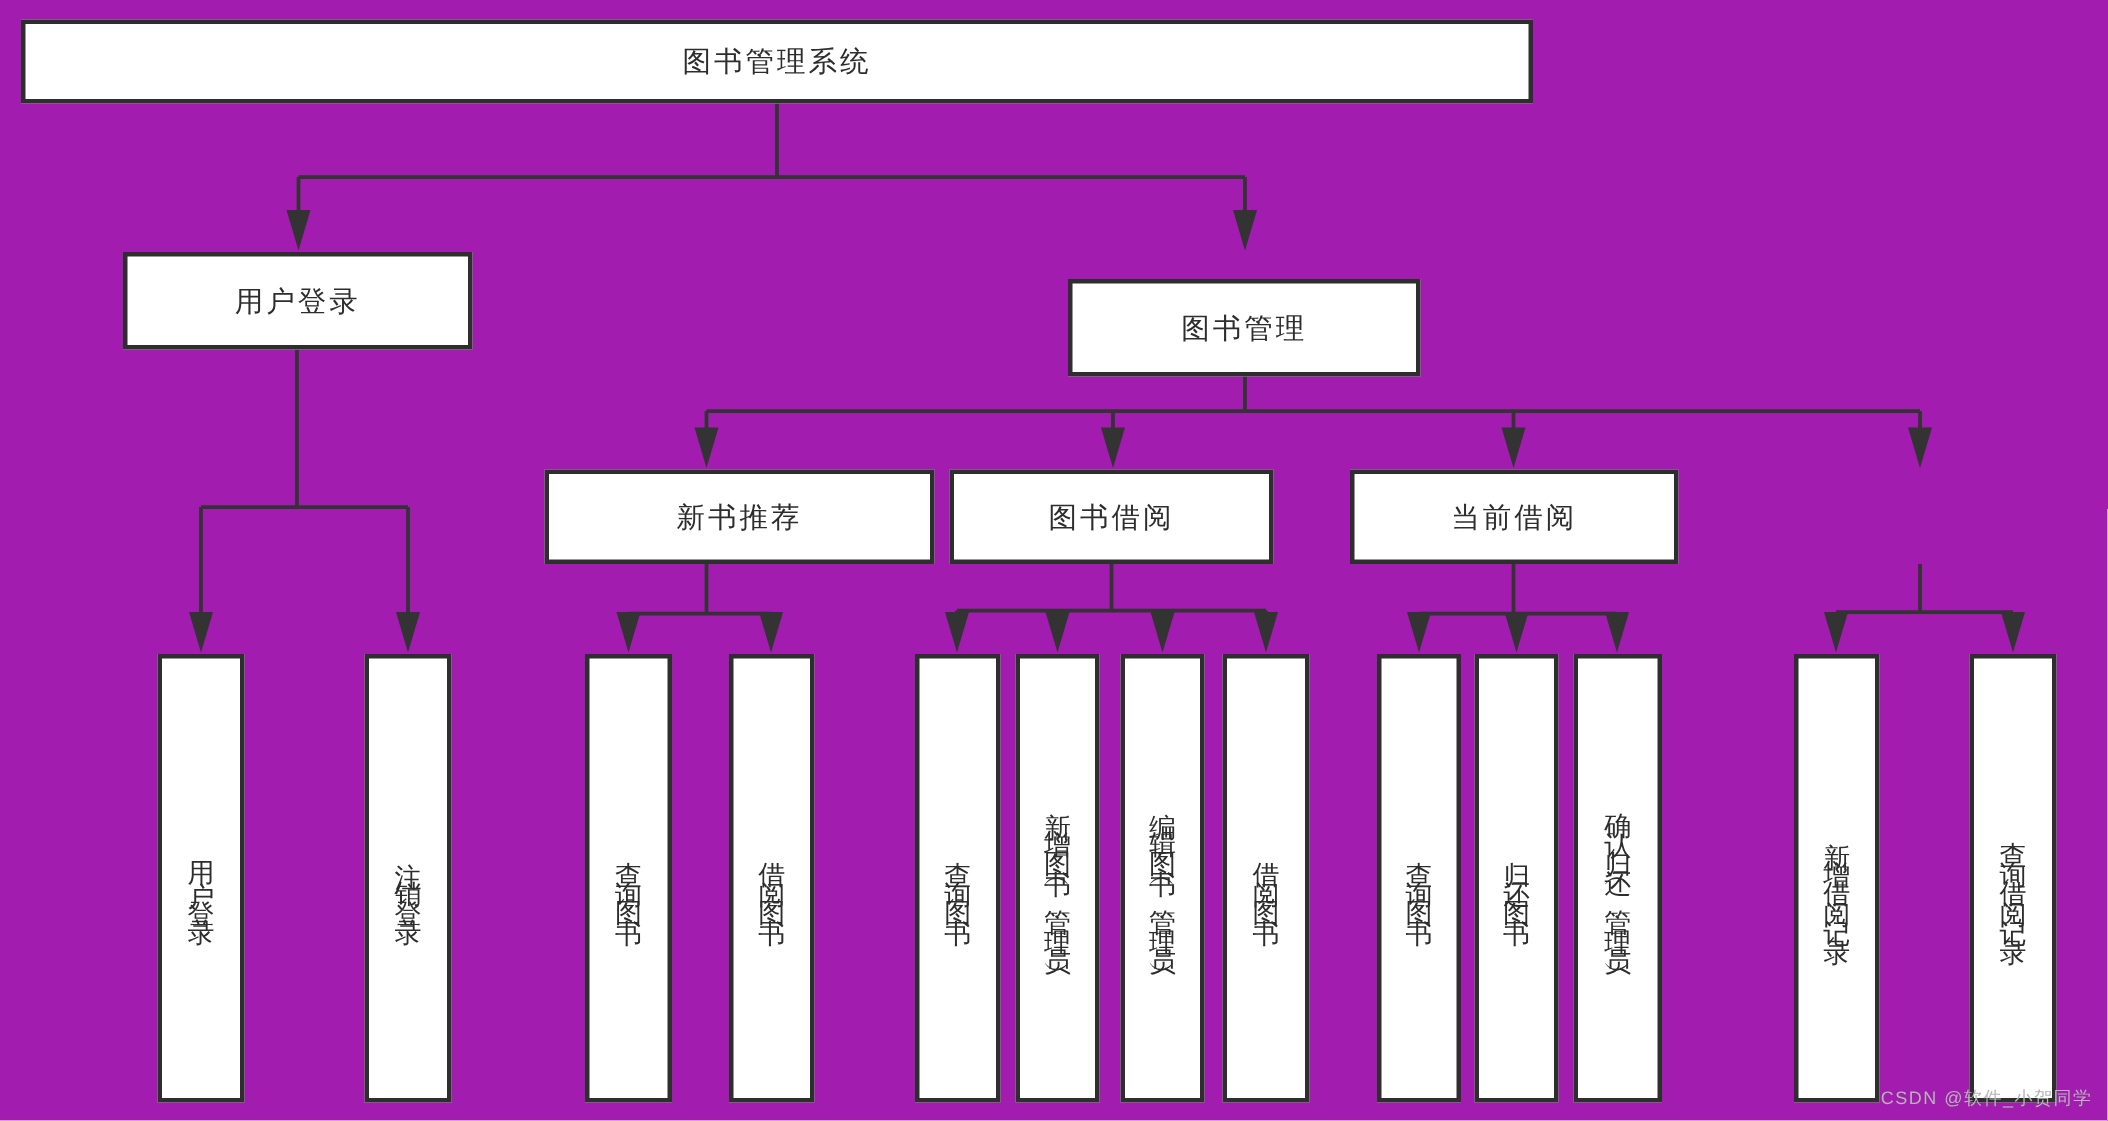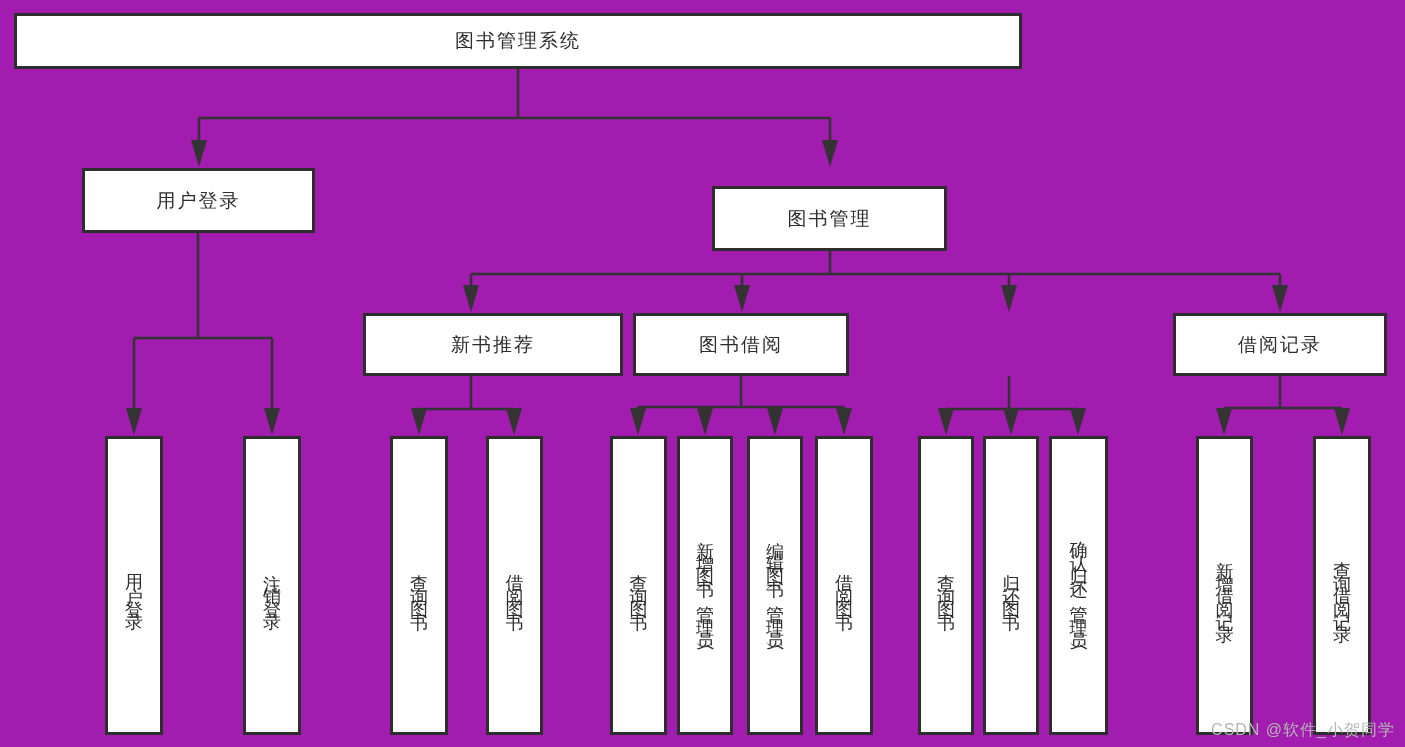--- a/index.html
+++ b/index.html
@@ -44,21 +44,21 @@
   .vbox .vtext {
     writing-mode: vertical-rl;
     text-orientation: mixed;
     letter-spacing: 13px;
     line-height: 1;
   }
   #watermark {
     position: absolute;
     right: 10px;
     bottom: 6px;
-    font-size: 16px;
+    font-size: 12px;
     letter-spacing: 1px;
     color: #b5b5b5;
     white-space: nowrap;
   }
 </style>
 </head>
 <body>
 
 <div id="canvas">
 
@@ -107,21 +107,21 @@
     </g>
   </svg>
 
   <div class="node hbox" style="left:14px; top:13px; width:1008px; height:56px;">图书管理系统</div>
 
   <div class="node hbox" style="left:82px; top:168px; width:233px; height:65px;">用户登录</div>
   <div class="node hbox" style="left:712px; top:168px; width:235px; height:65px;margin-top:18px;">图书管理</div>
 
   <div class="node hbox" style="left:363px; top:313px; width:260px; height:63px;">新书推荐</div>
   <div class="node hbox" style="left:633px; top:313px; width:216px; height:63px;text-align:center;">图书借阅</div>
-  <div class="node hbox" style="left:1173px; top:313px; width:214px; height:63px;">借阅记录</div>
+  <div class="node hbox" style="left:900px; top:313px; width:219px; height:63px;">当前借阅</div>
 
   <div class="node vbox" style="left:105px; top:436px; width:58px; height:299px;">
     <span class="vtext">用户登录</span>
   </div>
   <div class="node vbox" style="left:243px; top:436px; width:58px; height:299px;">
     <span class="vtext">注销登录</span>
   </div>
 
   <div class="node vbox" style="left:390px; top:436px; width:58px; height:299px;">
     <span class="vtext">查询图书</span>

